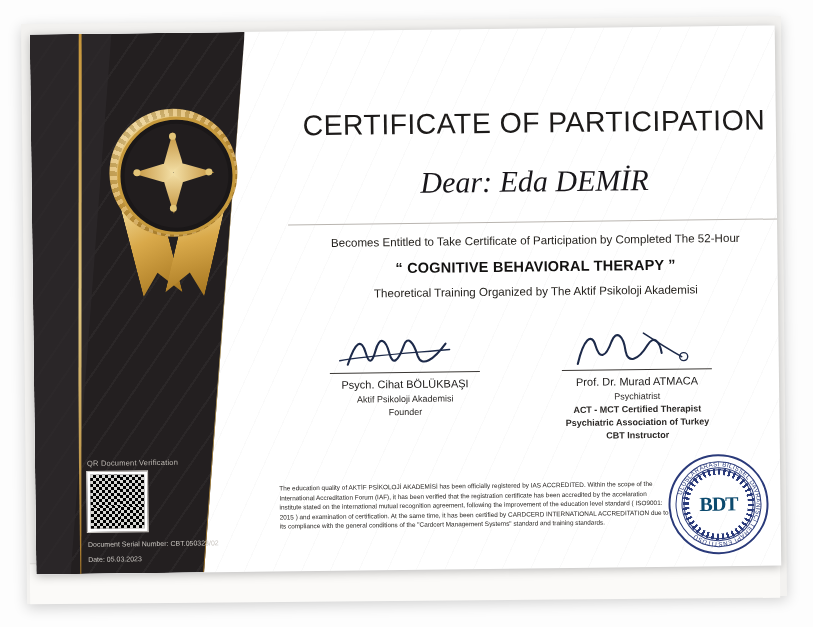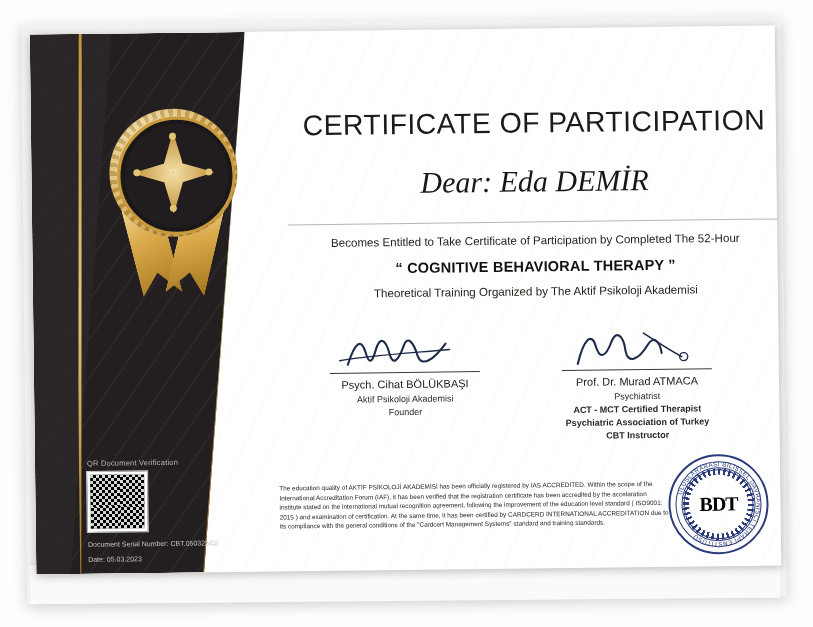--- a/index.html
+++ b/index.html
@@ -309,21 +309,21 @@
     -webkit-mask: radial-gradient(circle, transparent 29px, #000 30px, #000 36px, transparent 37px);
             mask: radial-gradient(circle, transparent 29px, #000 30px, #000 36px, transparent 37px);
   }
   .stamp .mono {
     position: absolute;
     left: 50%; top: 50%;
     transform: translate(-50%,-50%);
     font-family: "Liberation Serif", serif;
     font-weight: bold;
     font-size: 20px;
-    color: #000000;
+    color: #0c4a6e;
     letter-spacing: -1px;
   }
   .stamp svg { position: absolute; left: 0; top: 0; }
   .stamp .circ-text { font-size: 6.2px; fill: #2a3a7a; font-family: "Liberation Sans", sans-serif; letter-spacing: .4px; }
 </style>
 </head>
 <body>
 
 <div id="photo">
   <div class="page-shadow"></div>

